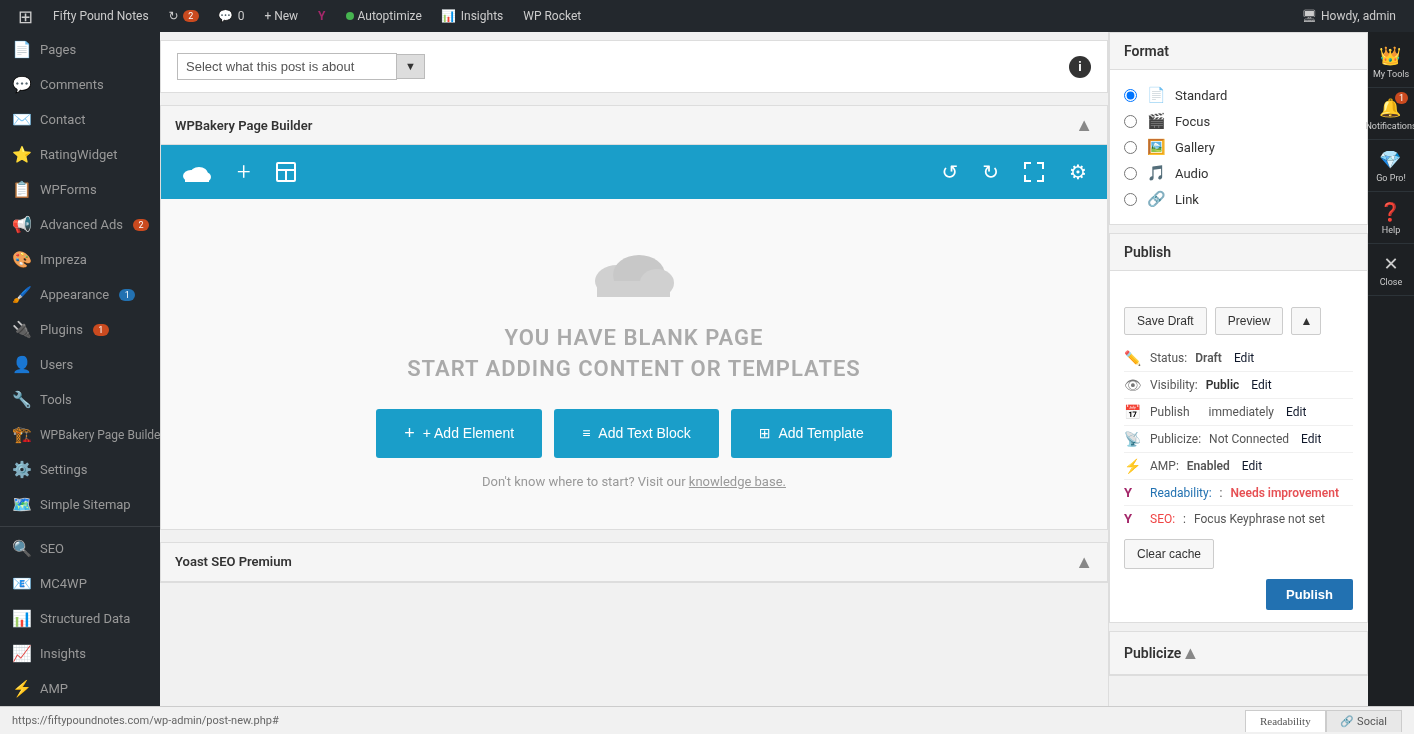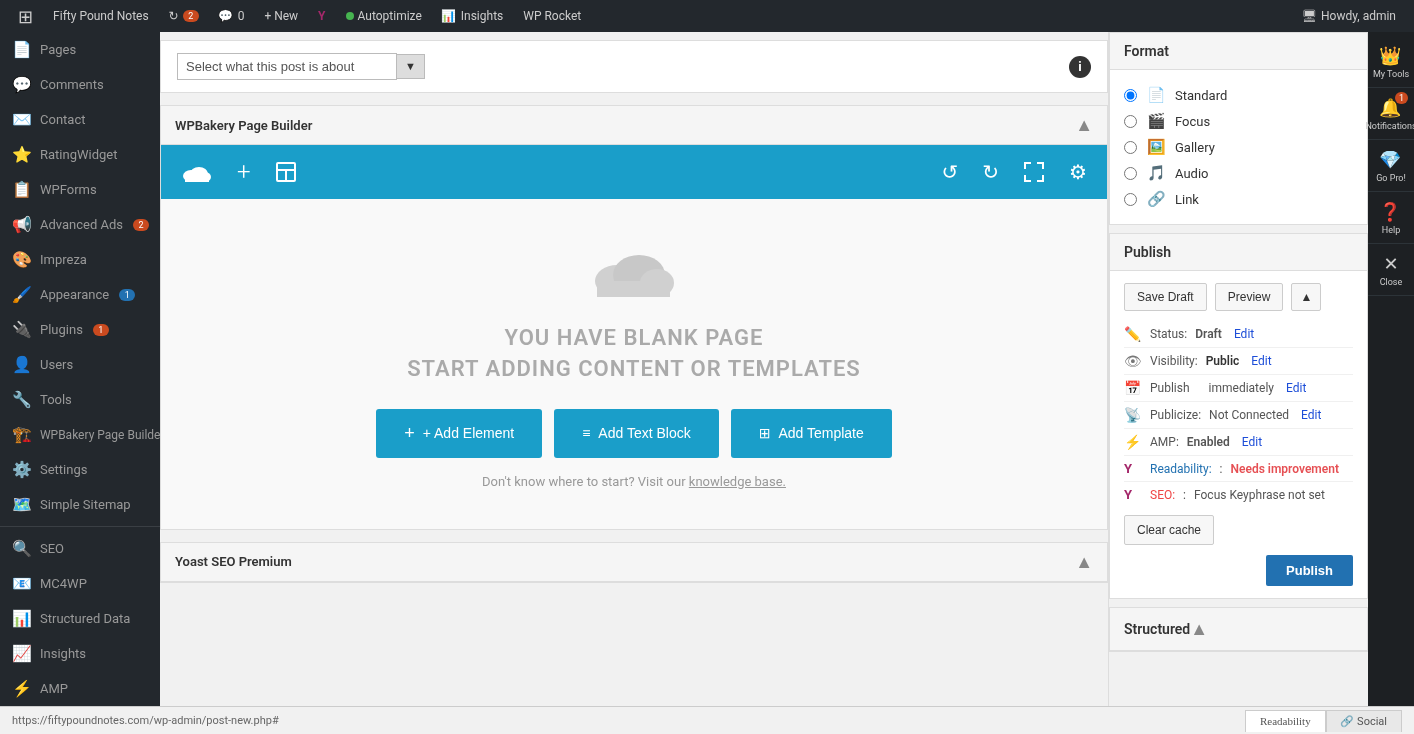--- a/index.html
+++ b/index.html
@@ -323,20 +323,21 @@
     }
     .format-item input[type="radio"] { cursor: pointer; }
     .format-icon { font-size: 15px; color: #666; width: 18px; text-align: center; }
 
     
     .publish-row {
       display: flex;
       align-items: center;
       gap: 8px;
       margin-bottom: 10px;
+      margin-top: 24px;
     }
     .btn-save-draft {
       border: 1px solid #ccc;
       background: #f7f7f7;
       padding: 6px 12px;
       font-size: 12px;
       cursor: pointer;
       border-radius: 2px;
       color: #333;
     }
@@ -361,21 +362,21 @@
     .publish-meta-item {
       display: flex;
       align-items: center;
       gap: 8px;
       padding: 5px 0;
       font-size: 12px;
       color: #555;
       border-bottom: 1px solid #f0f0f0;
     }
     .publish-meta-item .meta-icon { font-size: 14px; color: #777; width: 18px; }
-    .edit-link { color: #1d4ed8; text-decoration: none; font-size: 12px; margin-left: 4px; text-align: right; }
+    .edit-link { color: #0f172a; text-decoration: none; font-size: 12px; margin-left: 4px; text-align: right; }
     .status-public { color: #333; }
     .btn-clear-cache {
       border: 1px solid #ccc;
       background: #f7f7f7;
       padding: 7px 12px;
       font-size: 12px;
       cursor: pointer;
       border-radius: 2px;
       color: #333;
       margin-top: 8px;
@@ -760,21 +761,21 @@
         <button class="btn-clear-cache">Clear cache</button>
 
         <div class="publish-actions">
           <button class="btn-publish">Publish</button>
         </div>
       </div>
     </div>
 
     <div class="rp-section" style="margin-top:8px;">
       <div class="rp-section-header">
-        <span>Structured</span>
+        <span>Publicize</span>
         <span class="collapse-arrow">▲</span>
       </div>
     </div>
 
   </div>
 
   <div id="tools-panel">
     <div class="tool-btn">
       <span class="tool-icon">👑</span>
       <span>My Tools</span>

